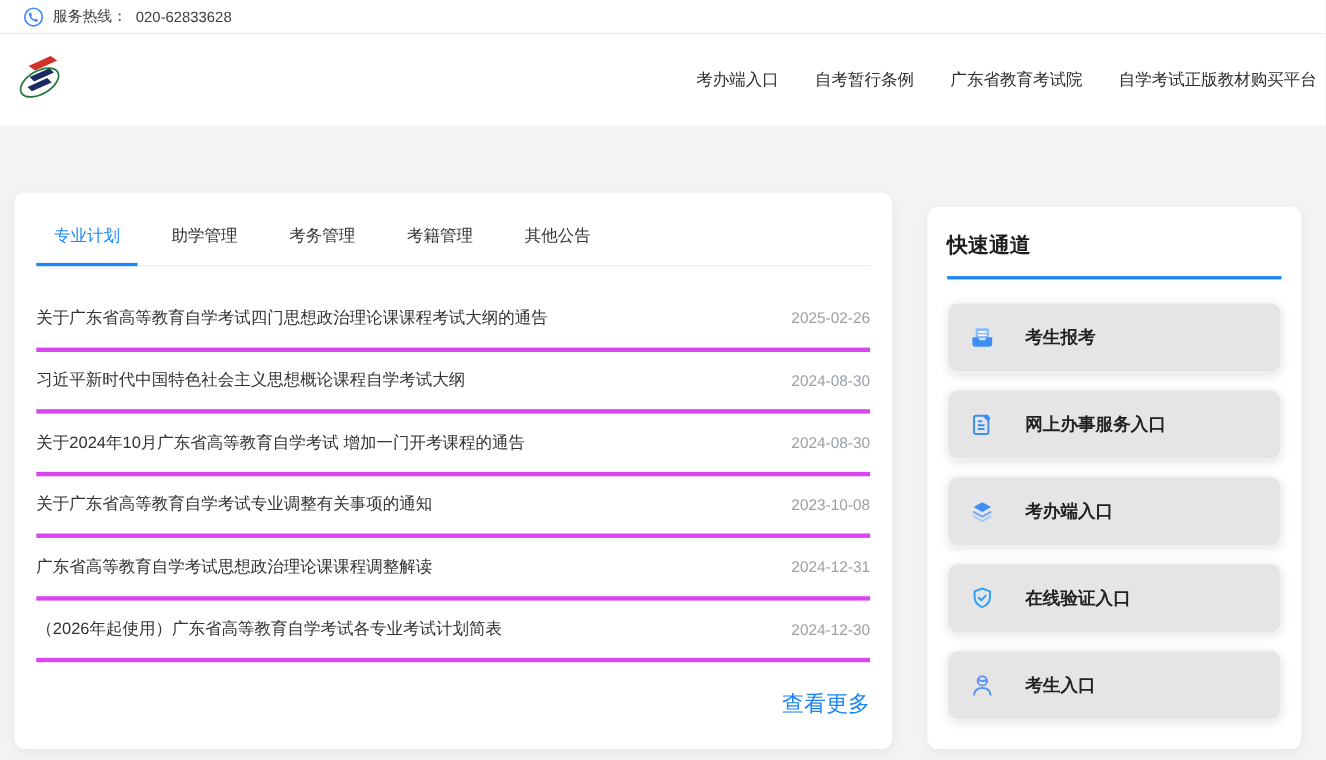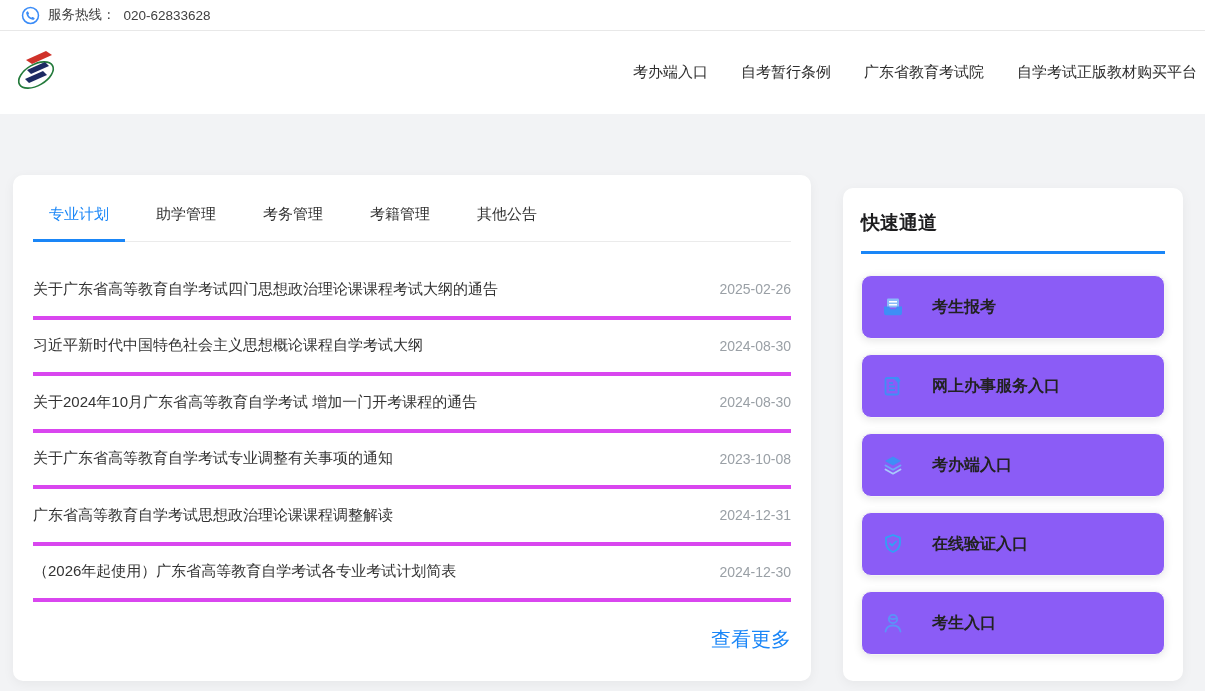--- a/index.html
+++ b/index.html
@@ -53,21 +53,21 @@
   .news-title { font-size: 15px; color: #333; }
   .news-date { font-size: 14px; color: #9aa0a6; }
   .more-row { display: flex; justify-content: flex-end; padding-top: 24px; }
   .more-link { color: var(--accent); font-size: 20px; text-decoration: none; cursor: pointer; }
   
   .quick-card { width: 340px; height: 493px; padding: 22px 18px 0; }
   .quick-title { font-size: 19px; font-weight: bold; color: #1d1d1f; }
   .quick-underline { height: 3px; background: var(--accent); margin-top: 15px; }
   .quick-list { margin-top: 21px; display: flex; flex-direction: column; gap: 15px; }
   .quick-item {
-    height: 64px; background: #8b5cf6; border-radius: 10px;
+    height: 64px; background: #e5e5e5; border-radius: 10px;
     border: 1px solid #f5f5f5;
     box-shadow: 0 2px 9px rgba(0,0,0,.10);
     display: flex; align-items: center; padding-left: 19px; gap: 27px; cursor: pointer;
   }
   .qicon { width: 24px; height: 24px; flex: 0 0 24px; }
   .quick-label { font-size: 16px; font-weight: bold; color: #222; }
 </style>
 </head>
 <body>
 

